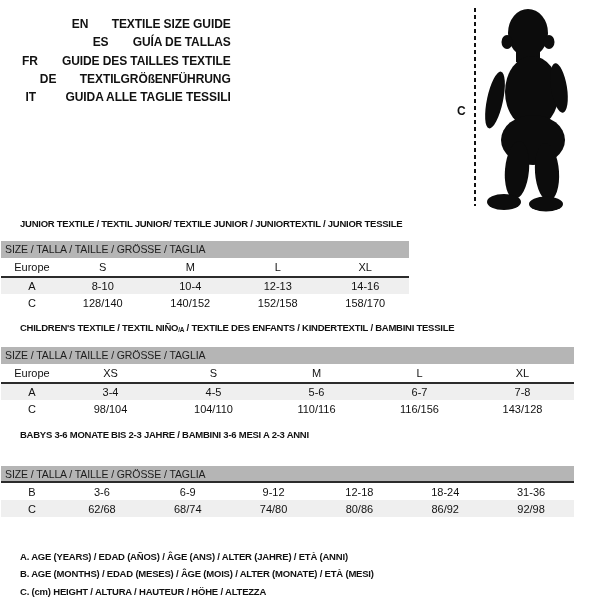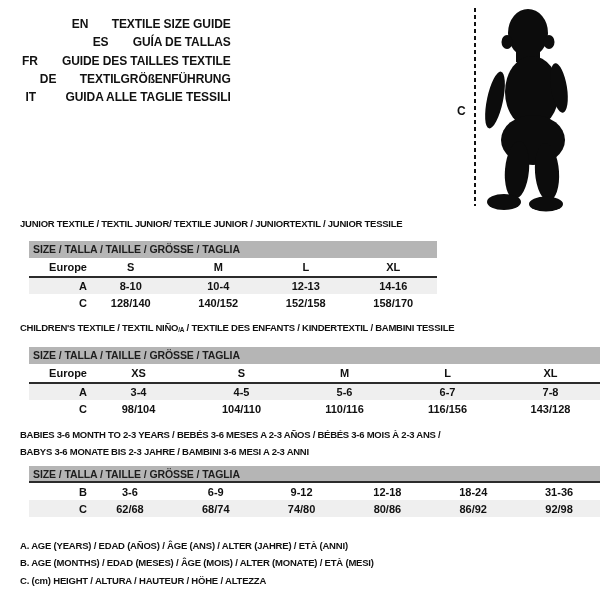--- a/index.html
+++ b/index.html
@@ -40,46 +40,46 @@
   .sec-heading {
     position:absolute; left:20px;
     font-size:9.5px; font-weight:bold; letter-spacing:-0.25px; white-space:nowrap;
   }
   .h1 { top:218px; }
   .h2 { top:322px; }
   .h3 { top:427px; line-height:16.8px; white-space:normal; width:470px; }
   .sub-a { font-size:6.5px; vertical-align:-1px; }
 
   
-  .tbl { position:absolute; left:29px;font-weight:bold; }
+  .tbl { position:absolute; left:1px; }
   .t1 { top:241px; width:408px; }
   .t2 { top:347px; width:573px; }
   .t3 { top:466px; width:573px; }
 
   .sizebar {
     background:var(--size-bar-bg);
     height:17px; line-height:17px;
     padding-left:4px;
     font-size:10.5px; color:#1d1d1d;
     letter-spacing:-0.1px;
   }
   .sizebar.ruled { border-bottom:2px solid var(--rule-color); }
 
   table { width:100%; border-collapse:collapse; table-layout:fixed; }
   col.c-label { width:58px; }
   td {
     font-size:11px; text-align:center; vertical-align:middle;
     height:17px; padding:0; overflow:hidden; white-space:nowrap;
   }
-  td:first-child { text-align:right; padding-left:4px; }
+  td:first-child { text-align:center; padding-left:4px; }
   tr.hdr td { height:19px; border-bottom:2px solid var(--rule-color); }
   tr.shaded td { background:var(--shaded-row-bg); }
 
   
-  .footnotes { position:absolute; left:20px; top:537px; }
+  .footnotes { position:absolute; left:20px; top:548px; }
   .footnote { font-size:9.5px; font-weight:bold; letter-spacing:-0.2px; line-height:17.3px; white-space:nowrap; }
 </style>
 </head>
 <body>
 
 <div class="lang-block">
   <div class="lang-row">
     <span class="lang-code">EN</span>
     <span class="lang-title">TEXTILE SIZE GUIDE</span>
   </div>
@@ -205,21 +205,20 @@
       <td>104/110</td>
       <td>110/116</td>
       <td>116/156</td>
       <td>143/128</td>
     </tr>
   </tbody>
     </table>
 </div>
 
 <div class="sec-heading h3">
-  <div>BABIES 3-6 MONTH TO 2-3 YEARS / BEBÉS 3-6 MESES A 2-3 AÑOS / BÉBÉS 3-6 MOIS À 2-3 ANS /</div>
   <div>BABYS 3-6 MONATE BIS 2-3 JAHRE / BAMBINI 3-6 MESI A 2-3 ANNI</div>
 </div>
 <div class="tbl t3">
   <div class="sizebar ruled">SIZE / TALLA / TAILLE / GRÖSSE / TAGLIA</div>
   <table>
     <colgroup>
         <col class="c-label">
         <col>
         <col>
         <col>

